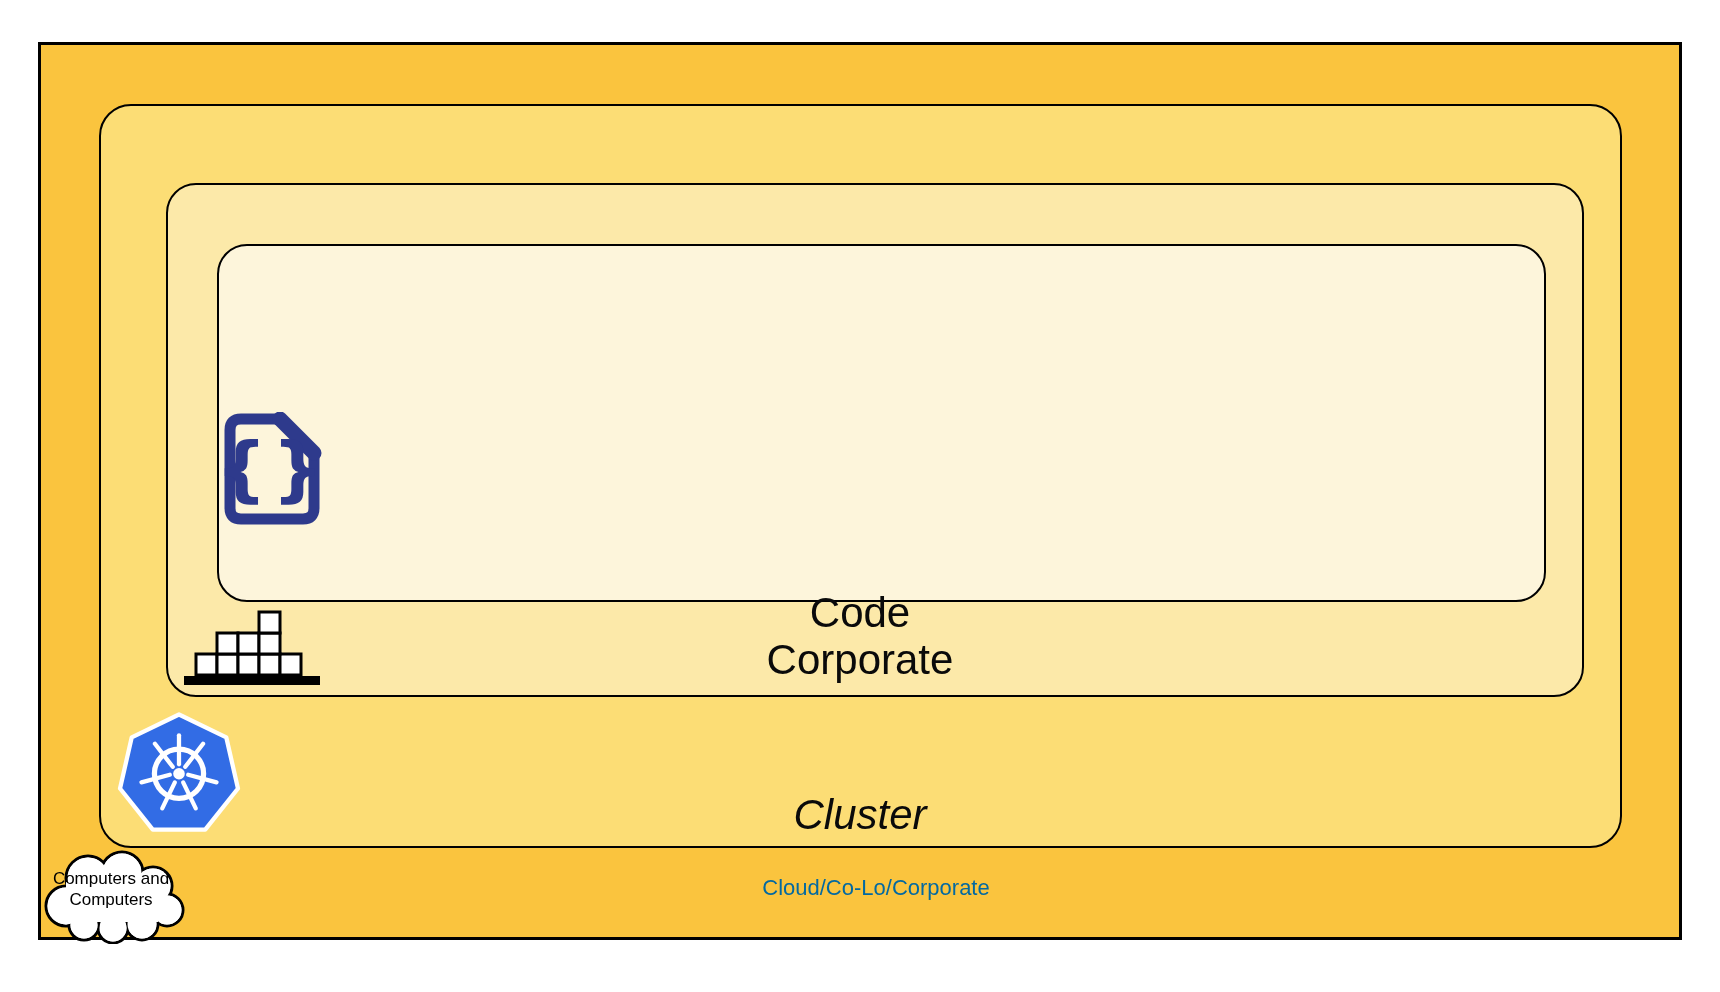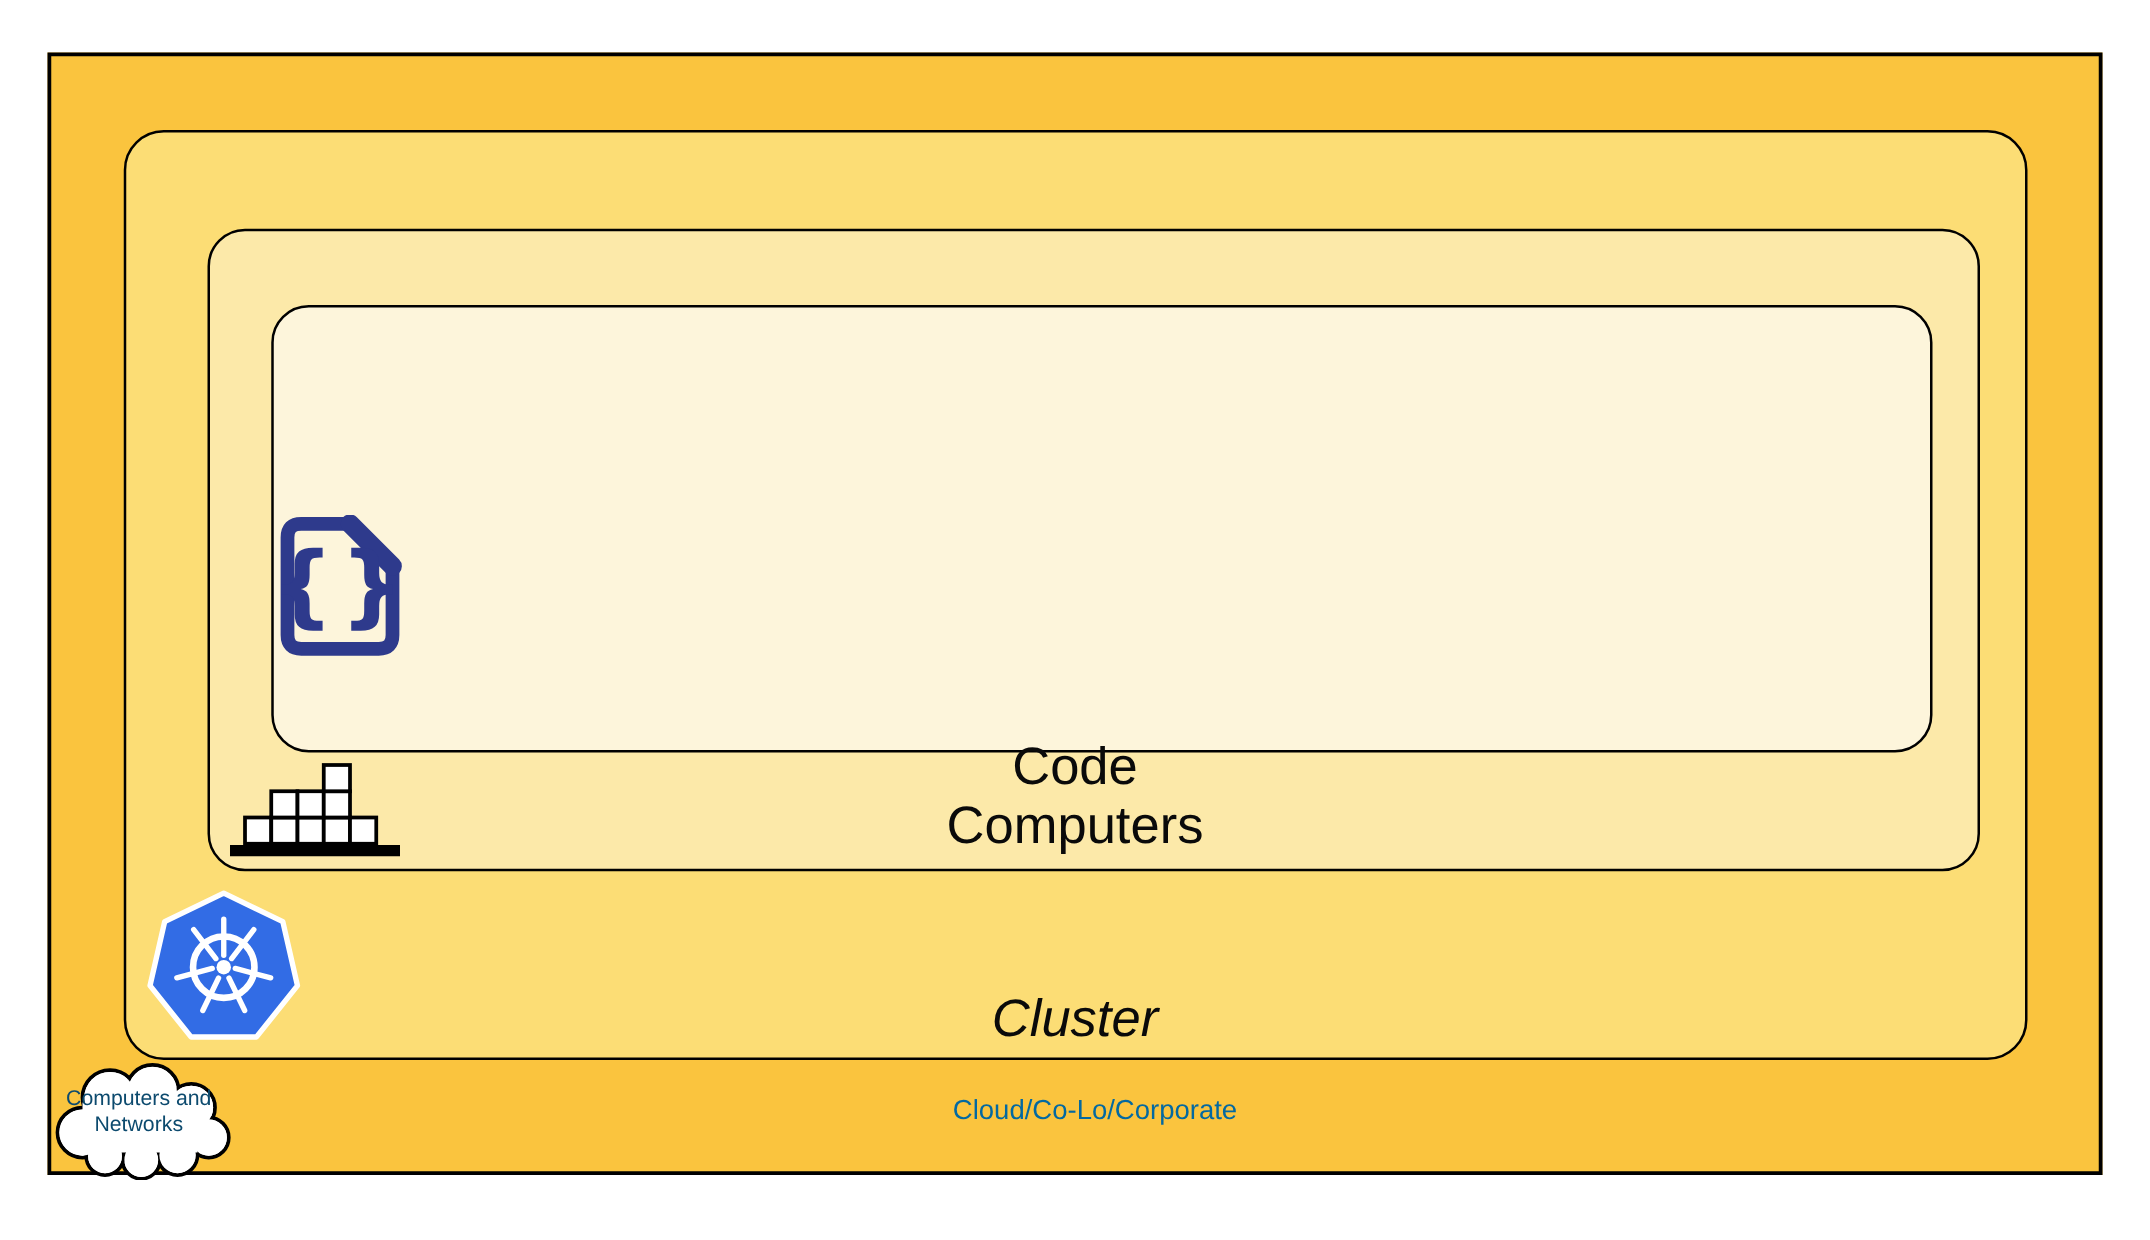--- a/index.html
+++ b/index.html
@@ -14,39 +14,39 @@
     position:absolute;left:0;width:1720px;text-align:center;
     font-size:42px;line-height:42px;color:#0a0a0a;
   }
   .dc-label{
     position:absolute;left:16px;width:1720px;text-align:center;
     font-size:22px;line-height:37px;color:#0369a1;
   }
   .icon{position:absolute;}
   .cloud-text{
     position:absolute;left:36px;top:868px;width:150px;text-align:center;
-    font-size:17px;line-height:21px;color:#0c4a6e;
+    font-size:17px;line-height:21px;color:#000000;
   }
 </style>
 </head>
 <body>
 
 <div class="stage">
 
   <div class="box outer" style="left: 38px; top: 42px; width: 1644px; height: 898px; background-color: rgb(250, 196, 62);"></div>
 
   <div class="box rounded" style="left: 99px; top: 104px; width: 1523px; height: 744px; background-color: rgb(252, 221, 117);"></div>
 
   <div class="box rounded" style="left: 166px; top: 183px; width: 1418px; height: 514px; border-radius: 30px; background-color: rgb(252, 233, 169);"></div>
 
   <div class="box rounded" style="left: 217px; top: 244px; width: 1329px; height: 358px; border-radius: 30px; background-color: rgb(253, 245, 219);"></div>
 
   <div class="layer-label" style="top:544px;margin-top:48px;">Code</div>
 
-  <div class="layer-label" style="top:639px;">Computers</div>
+  <div class="layer-label" style="top:639px;">Corporate</div>
 
   <div class="layer-label" style="top:794px;font-style:italic;">Cluster</div>
 
   <div class="dc-label" style="top:869px;">
     <div>Cloud/Co-Lo/Corporate</div>
   </div>
 
   <svg class="icon" style="left:219px;top:412px;" width="106" height="115" viewBox="0 0 106 115">
     <path d="M 61 7 H 22 Q 11 7 11 18 V 96 Q 11 107 22 107 H 84 Q 95 107 95 96 V 41 Z" fill="none" stroke="#2E3A8C" stroke-width="11" stroke-linejoin="round"></path>
     <line x1="61" y1="7" x2="95" y2="41" stroke="#2E3A8C" stroke-width="15" stroke-linecap="round"></line>
@@ -103,16 +103,16 @@
       <circle cx="117" cy="38" r="17.5"></circle>
       <circle cx="131" cy="62" r="14.5"></circle>
       <circle cx="106" cy="76" r="14.5"></circle>
       <circle cx="77" cy="80" r="13.5"></circle>
       <circle cx="48" cy="77" r="13.5"></circle>
       <rect x="30" y="34" width="92" height="40"></rect>
     </g>
   </svg>
   <div class="cloud-text">
     <div>Computers and</div>
-    <div>Networks</div>
+    <div>Computers</div>
   </div>
 
 </div>
 
 </body></html>

